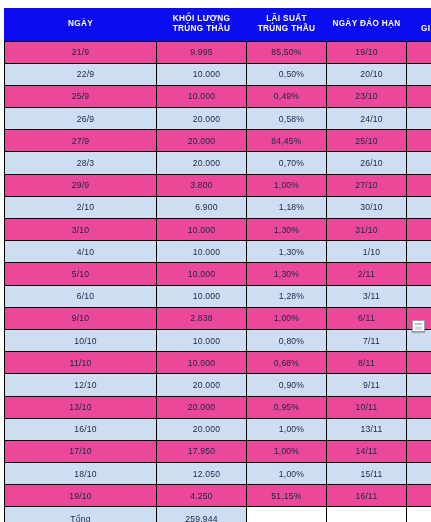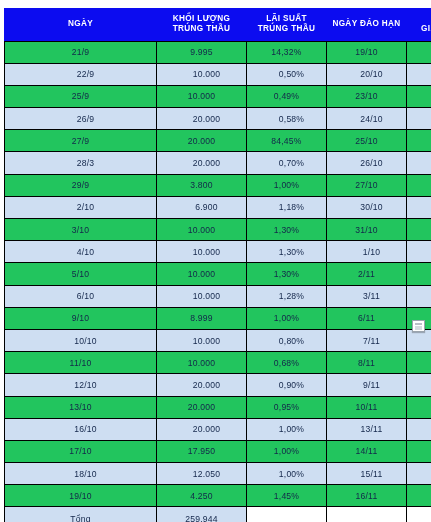--- a/index.html
+++ b/index.html
@@ -59,21 +59,21 @@
     color:#13264a;
     text-align:center;
     vertical-align:middle;
     height:22.2px;
     padding:0 2px;
     box-sizing:border-box;
     letter-spacing:0.2px;
     white-space:nowrap;
   }
   tbody tr.alt td{ background:#CEDEF2;padding-left:12px; }
-  tbody tr.plain td{ background:#22c55e; }
+  tbody tr.plain td{ background:#ec4899; }
 
   tbody tr.total td{ background:#ffffff; }
   tbody tr.total td.tot-shade{ background:#CEDEF2; }
   tbody tr.total td{ height:24px; }
 
   
   .float-widget{
     position:absolute;
     left:412px; top:320px;
     width:13px; height:12px;
@@ -114,21 +114,21 @@
 TRÚNG THẦU</th>
           <th class="sep">NGÀY ĐÁO HẠN</th>
           <th class="sep">TCTD THAM
 GIA/TRÚNG THẦU</th>
         </tr>
       </thead>
       <tbody id="tbody">
           <tr class="plain">
             <td>21/9</td>
             <td>9.995</td>
-            <td>14,32%</td>
+            <td>85,50%</td>
             <td>19/10</td>
             <td>17/2</td>
           </tr>
           <tr class="alt">
             <td>22/9</td>
             <td>10.000</td>
             <td>0,50%</td>
             <td>20/10</td>
             <td>16/5</td>
           </tr>
@@ -197,21 +197,21 @@
           </tr>
           <tr class="alt">
             <td>6/10</td>
             <td>10.000</td>
             <td>1,28%</td>
             <td>3/11</td>
             <td>8/7</td>
           </tr>
           <tr class="plain">
             <td>9/10</td>
-            <td>8.999</td>
+            <td>2.838</td>
             <td>1,00%</td>
             <td>6/11</td>
             <td>10/4</td>
           </tr>
           <tr class="alt">
             <td>10/10</td>
             <td>10.000</td>
             <td>0,80%</td>
             <td>7/11</td>
             <td>11/6</td>
@@ -254,21 +254,21 @@
           <tr class="alt">
             <td>18/10</td>
             <td>12.050</td>
             <td>1,00%</td>
             <td>15/11</td>
             <td>9/8</td>
           </tr>
           <tr class="plain">
             <td>19/10</td>
             <td>4.250</td>
-            <td>1,45%</td>
+            <td>51,15%</td>
             <td>16/11</td>
             <td>5/5</td>
           </tr>
           <tr class="total">
             <td class="tot-shade">Tổng</td>
             <td class="tot-shade">259.944</td>
             <td></td>
             <td></td>
             <td></td>
           </tr>

